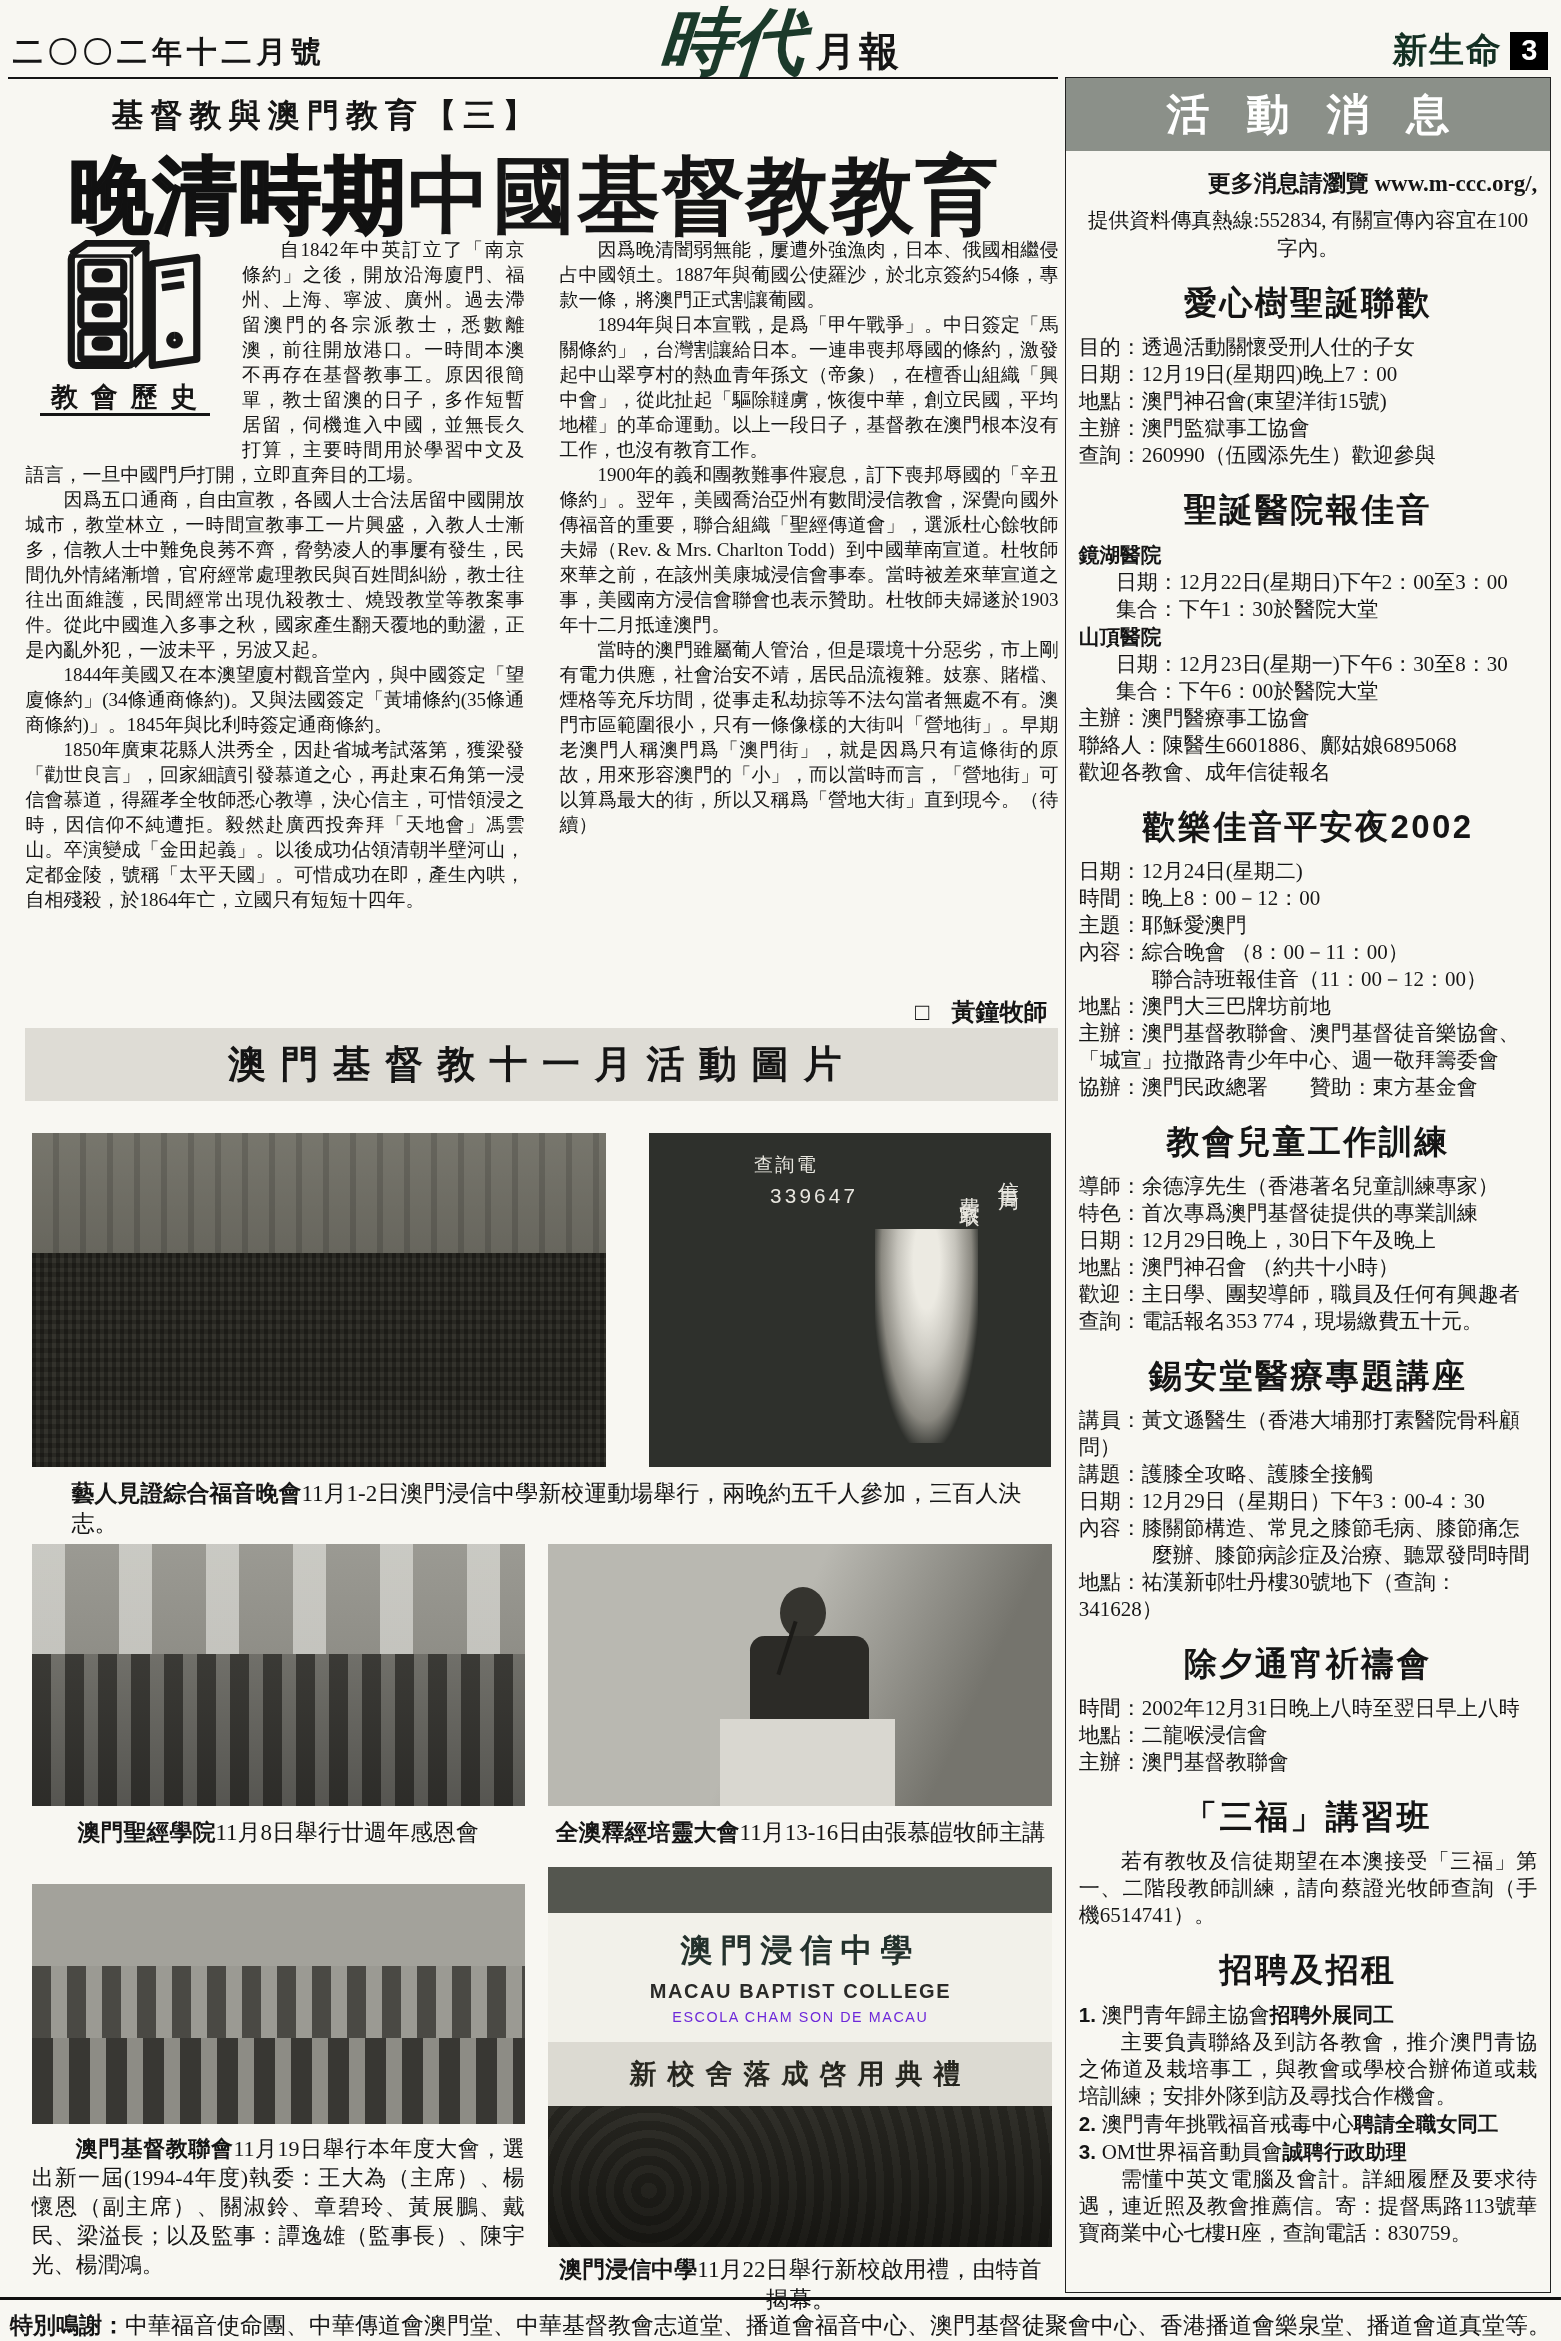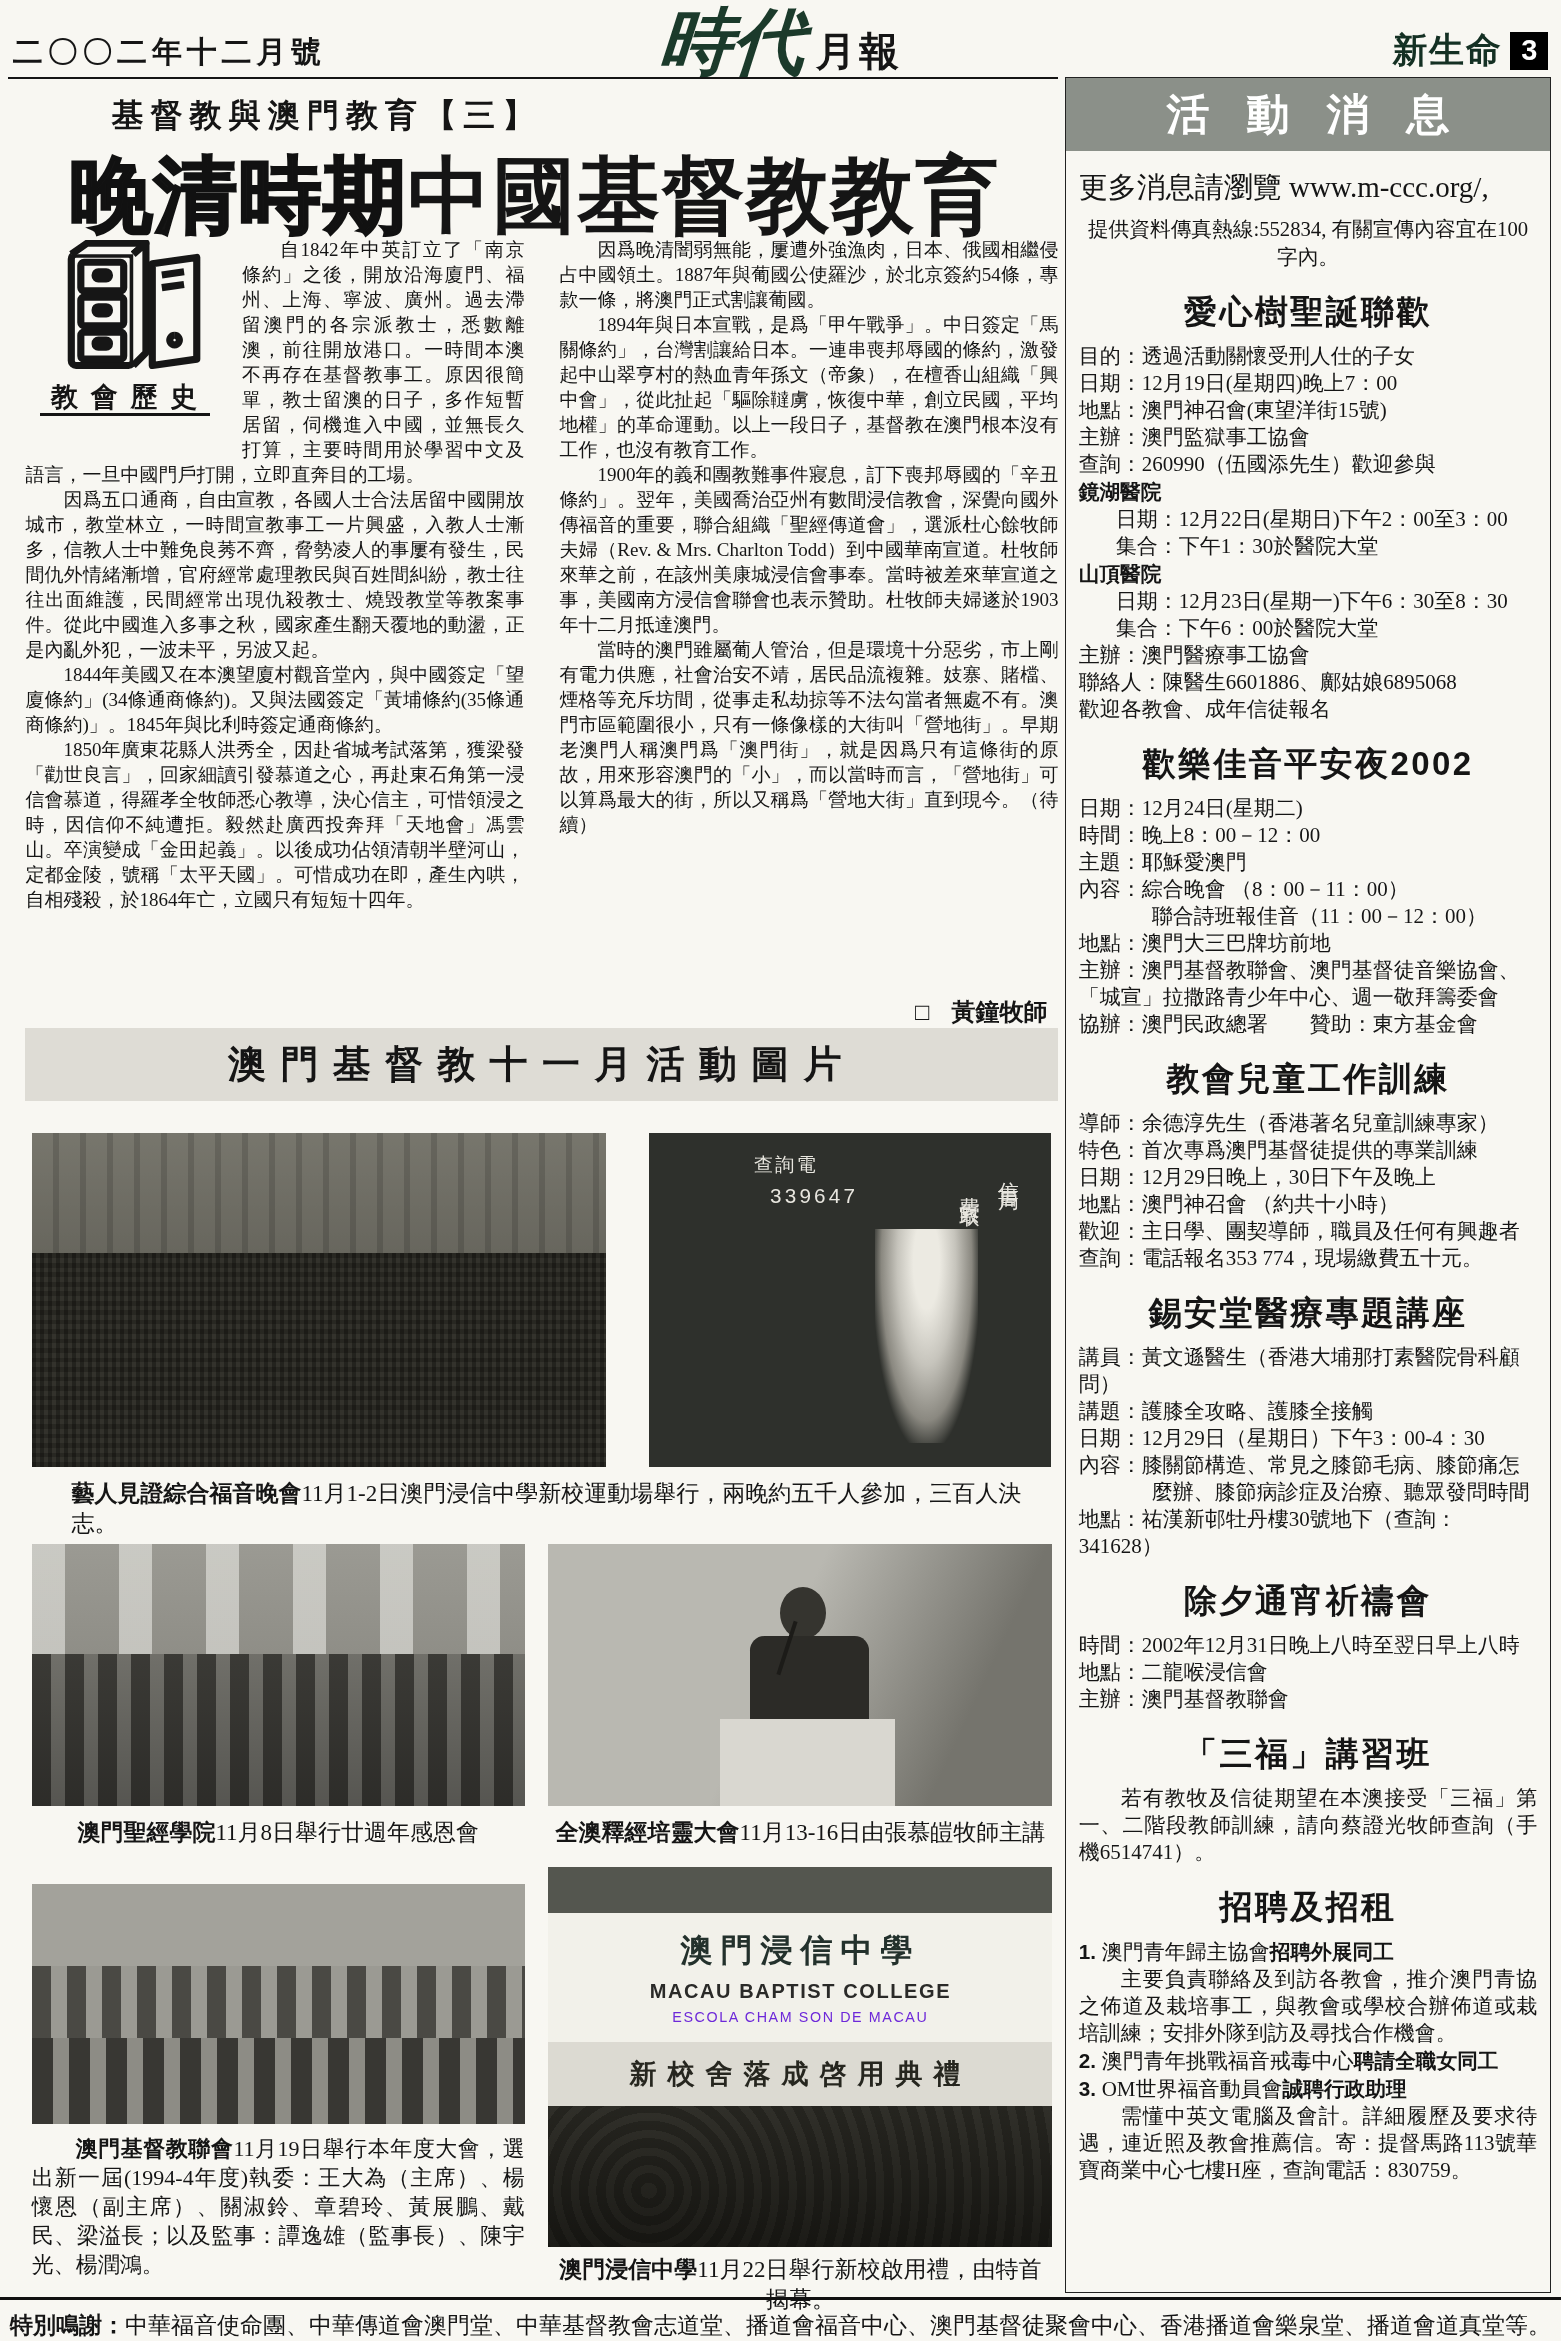--- a/index.html
+++ b/index.html
@@ -100,21 +100,21 @@
   .cap4{left:6.4px;top:1106px;width:493px;}
   .cap5{left:523px;top:1227px;width:504px;}
 
   
   .sidebar{position:absolute;left:1065px;top:77px;width:486px;height:2216px;border:1.6px solid #222;
            overflow:hidden;background:#f8f7f2;box-sizing:border-box;}
   .sb-head{height:73px;background:#8b9089;display:flex;align-items:center;justify-content:center;}
   .sb-head span{color:#fff;font-size:43px;font-weight:700;letter-spacing:37px;padding-left:37px;
                 font-family:"Liberation Serif",serif;}
   .sb-body{padding:11px 12.7px 0 12.7px;}
-  .sb-intro1{margin:6.4px 0 0;text-align:left;font-size:29px;font-weight:400;}
+  .sb-intro1{margin:6.4px 0 0;text-align:right;font-size:23px;font-weight:700;}
   .sb-intro2{margin:6.4px 0 0;text-align:center;font-size:20.7px;}
   .sb-title{font-family:"Liberation Sans",sans-serif;font-weight:700;font-size:33px;letter-spacing:2.4px;
             text-align:center;margin:19px 0 8px;}
   .sb-line{margin:0;font-size:21px;line-height:27px;}
   .sb-line .b{font-weight:700;font-family:"Liberation Sans",sans-serif;font-size:20.7px;}
   .ind1{padding-left:37px;}
   .ind2{padding-left:73px;}
   .sb-para{text-indent:2em;text-align:justify;}
 
   
@@ -255,20 +255,21 @@
       <div id="sb-sections">
           <section class="sb-sec">
             <h3 class="sb-title">愛心樹聖誕聯歡</h3>
             <p class="sb-line"><span>目的：透過活動關懷受刑人仕的子女</span></p>
             <p class="sb-line"><span>日期：12月19日(星期四)晚上7：00</span></p>
             <p class="sb-line"><span>地點：澳門神召會(東望洋街15號)</span></p>
             <p class="sb-line"><span>主辦：澳門監獄事工協會</span></p>
             <p class="sb-line"><span>查詢：260990（伍國添先生）歡迎參與</span></p>
           </section>
           <section class="sb-sec">
+            <h3 class="sb-title">聖誕醫院報佳音</h3>
             <p class="sb-line"><span class="b">鏡湖醫院</span></p>
             <p class="sb-line ind1"><span>日期：12月22日(星期日)下午2：00至3：00</span></p>
             <p class="sb-line ind1"><span>集合：下午1：30於醫院大堂</span></p>
             <p class="sb-line"><span class="b">山頂醫院</span></p>
             <p class="sb-line ind1"><span>日期：12月23日(星期一)下午6：30至8：30</span></p>
             <p class="sb-line ind1"><span>集合：下午6：00於醫院大堂</span></p>
             <p class="sb-line"><span>主辦：澳門醫療事工協會</span></p>
             <p class="sb-line"><span>聯絡人：陳醫生6601886、鄺姑娘6895068</span></p>
             <p class="sb-line"><span>歡迎各教會、成年信徒報名</span></p>
           </section>

